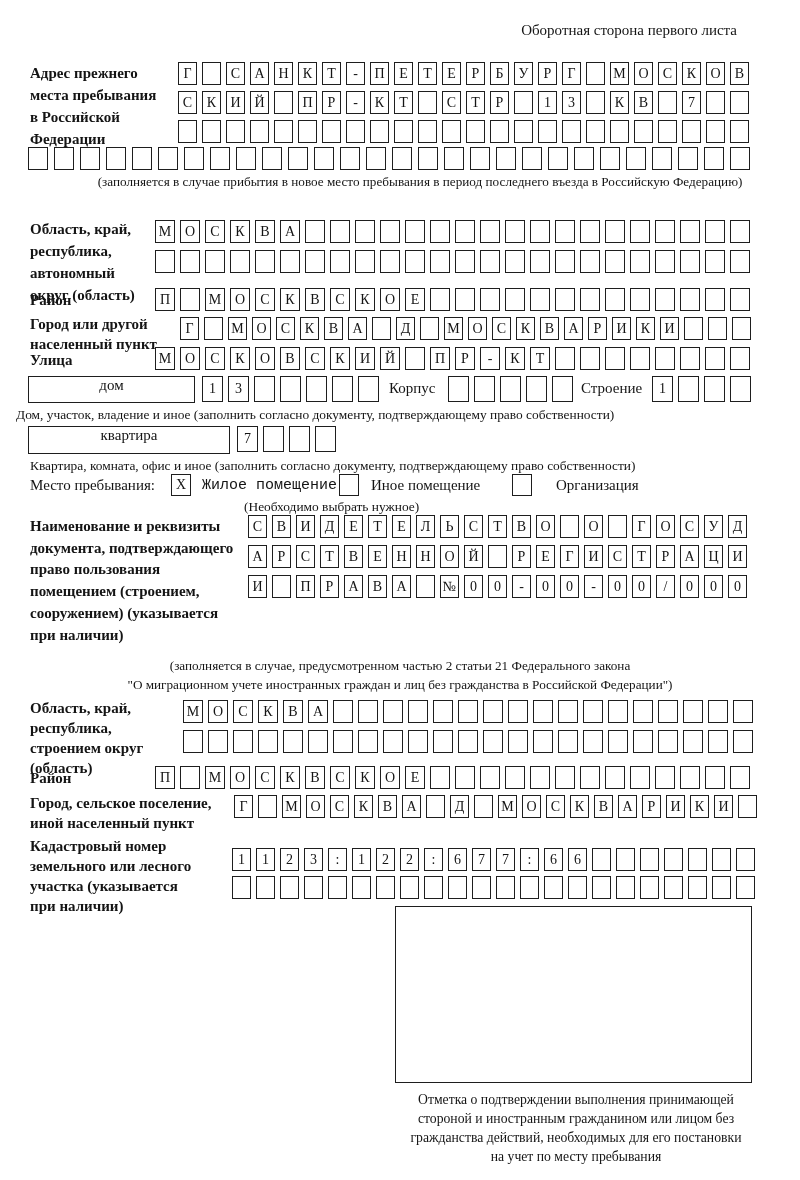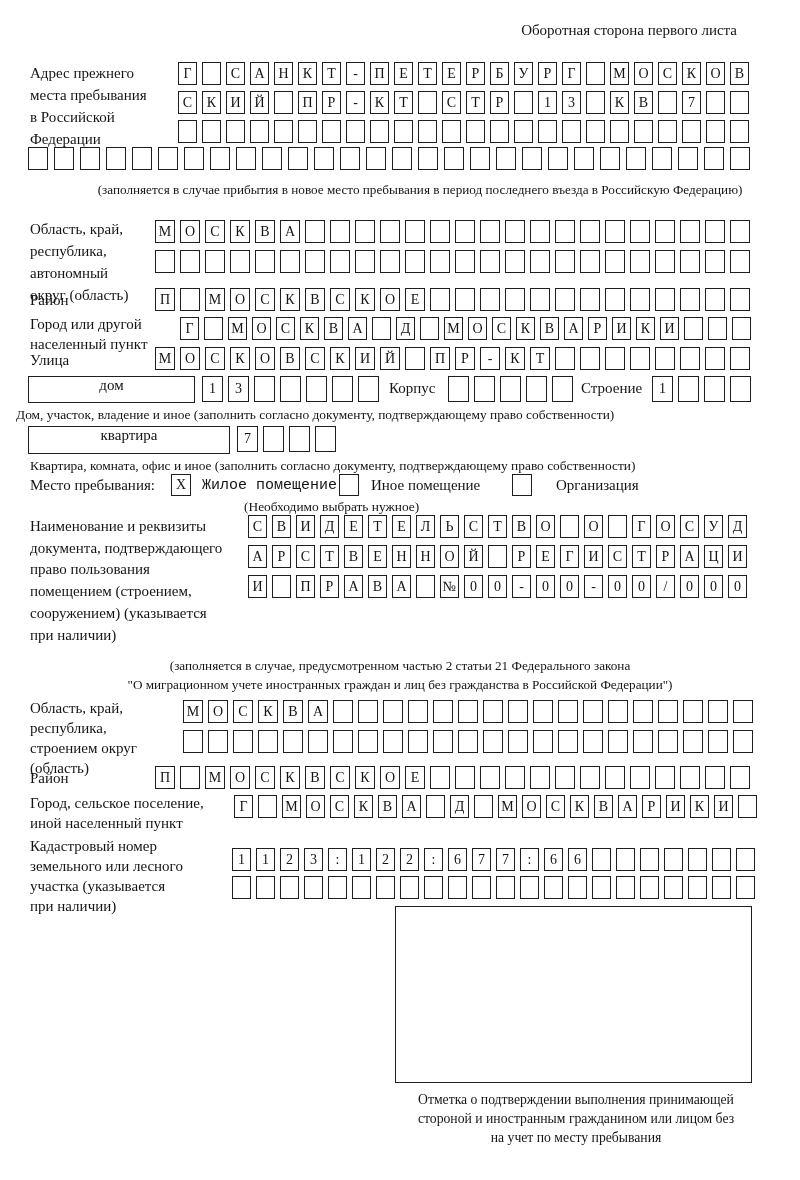--- a/index.html
+++ b/index.html
@@ -1,19 +1,19 @@
 <!DOCTYPE html>
 <html><head>
 <meta charset="utf-8">
 <style>
   html,body{margin:0;padding:0;background:#fff;}
   #page{position:relative;width:800px;height:1180px;background:#ffffff;overflow:hidden;
         font-family:"Liberation Serif","DejaVu Serif",serif;color:#141414;}
   .abs{position:absolute;}
-  .lbl{position:absolute;font-size:15px;line-height:22px;}
+  .lbl{position:absolute;font-size:15px;line-height:22px;font-weight:bold;}
   .lbl.tight{line-height:20px;}
   .small{font-size:13.2px;}
   .center{left:0;right:0;text-align:center;}
   .bold{font-weight:bold;}
   .cellrow{position:absolute;display:flex;gap:5px;}
   .cellrow.g6{gap:6px;}
   .cell{box-sizing:border-box;width:19px;height:23px;border:1.6px solid #1e1e1e;background:#fff;
         display:flex;align-items:center;justify-content:center;font-size:14px;line-height:1;flex:0 0 auto;}
   .p25 .cell{width:20px;}
   .p26 .cell{width:20px;}
@@ -139,21 +139,21 @@
       <div class="cell"></div>
       <div class="cell"></div>
       <div class="cell"></div>
       <div class="cell"></div>
       <div class="cell"></div>
       <div class="cell"></div>
       <div class="cell"></div>
       <div class="cell"></div>
       <div class="cell"></div>
     </div>
-  <div class="abs small center" style="top:182px;padding-left:40px;">(заполняется в случае прибытия в новое место пребывания в период последнего въезда в Российскую Федерацию)</div>
+  <div class="abs small center" style="top:174px;padding-left:40px;">(заполняется в случае прибытия в новое место пребывания в период последнего въезда в Российскую Федерацию)</div>
 
 
   <div class="lbl" style="left:30px;top:218px;">
     <div>Область, край,</div>
     <div>республика,</div>
     <div>автономный</div>
     <div>округ (область)</div>
   </div>
   <div class="cellrow p25" style="left:155px;top:220px;">
       <div class="cell">М</div>
@@ -599,16 +599,17 @@
       <div class="cell"></div>
       <div class="cell"></div>
       <div class="cell"></div>
       <div class="cell"></div>
     </div>
 
   <div class="stampbox" style="left:395px;top:906px;width:357px;height:177px;"></div>
   <div class="abs" style="left:376px;top:1090px;width:400px;">
     <div class="capline">Отметка о подтверждении выполнения принимающей</div>
     <div class="capline">стороной и иностранным гражданином или лицом без</div>
+    <div class="capline">гражданства действий, необходимых для его постановки</div>
     <div class="capline">на учет по месту пребывания</div>
   </div>
 
 </div>
 
 </body></html>

